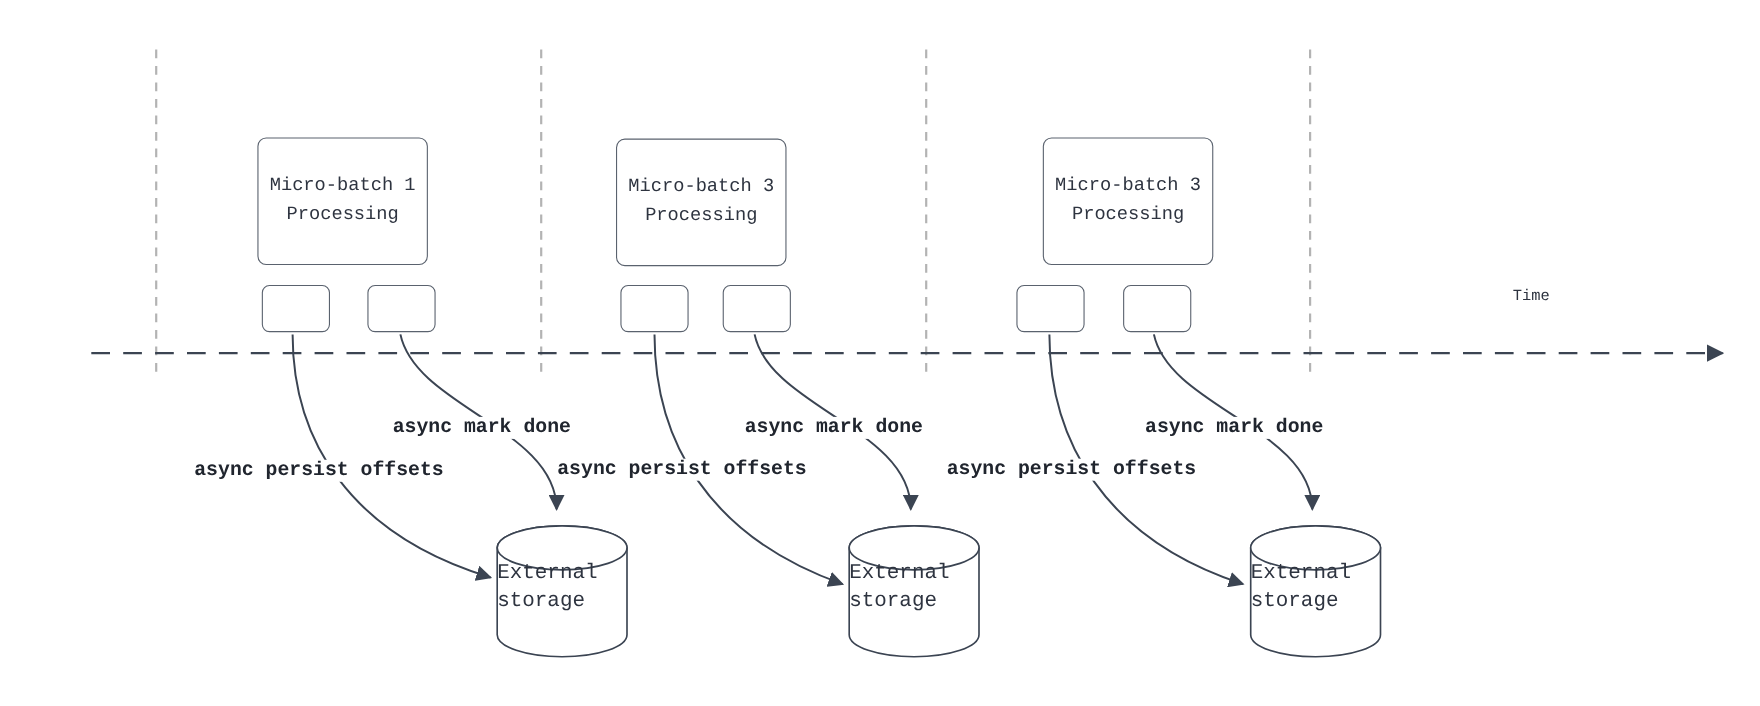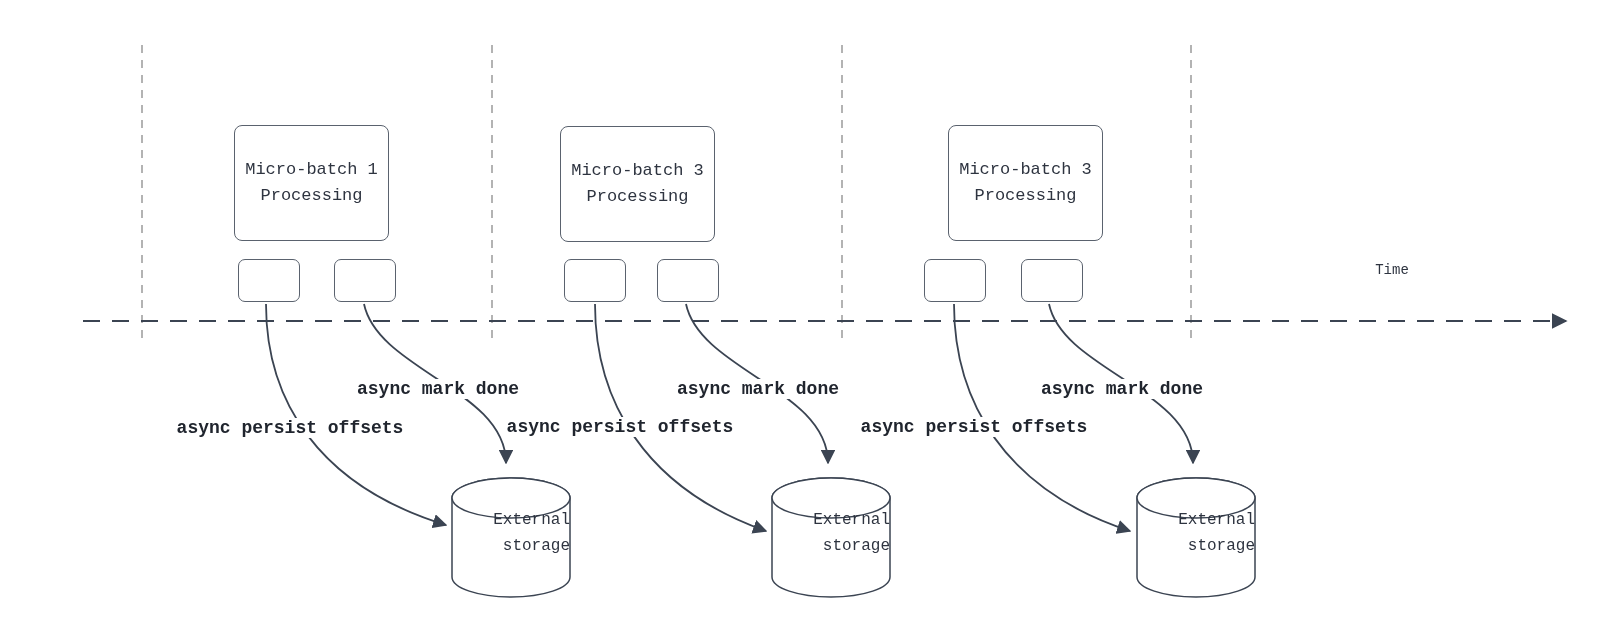--- a/index.html
+++ b/index.html
@@ -69,22 +69,22 @@
     font-size: 18px;
     font-weight: bold;
     color: var(--label-color, #20252e);
     background: #ffffff;
     padding: 0 3px;
     white-space: nowrap;
   }
   .storage-label {
     position: absolute;
     width: 118px;
-    text-align: right;
-    font-size: 16px;
+    text-align: left;
+    font-size: 19px;
     line-height: 26px;
     color: var(--text-color, #2e3440);
   }
   .time-label {
     position: absolute;
     transform: translate(-50%, -50%);
     font-size: 14px;
     color: var(--text-color, #2e3440);
     white-space: nowrap;
   }

